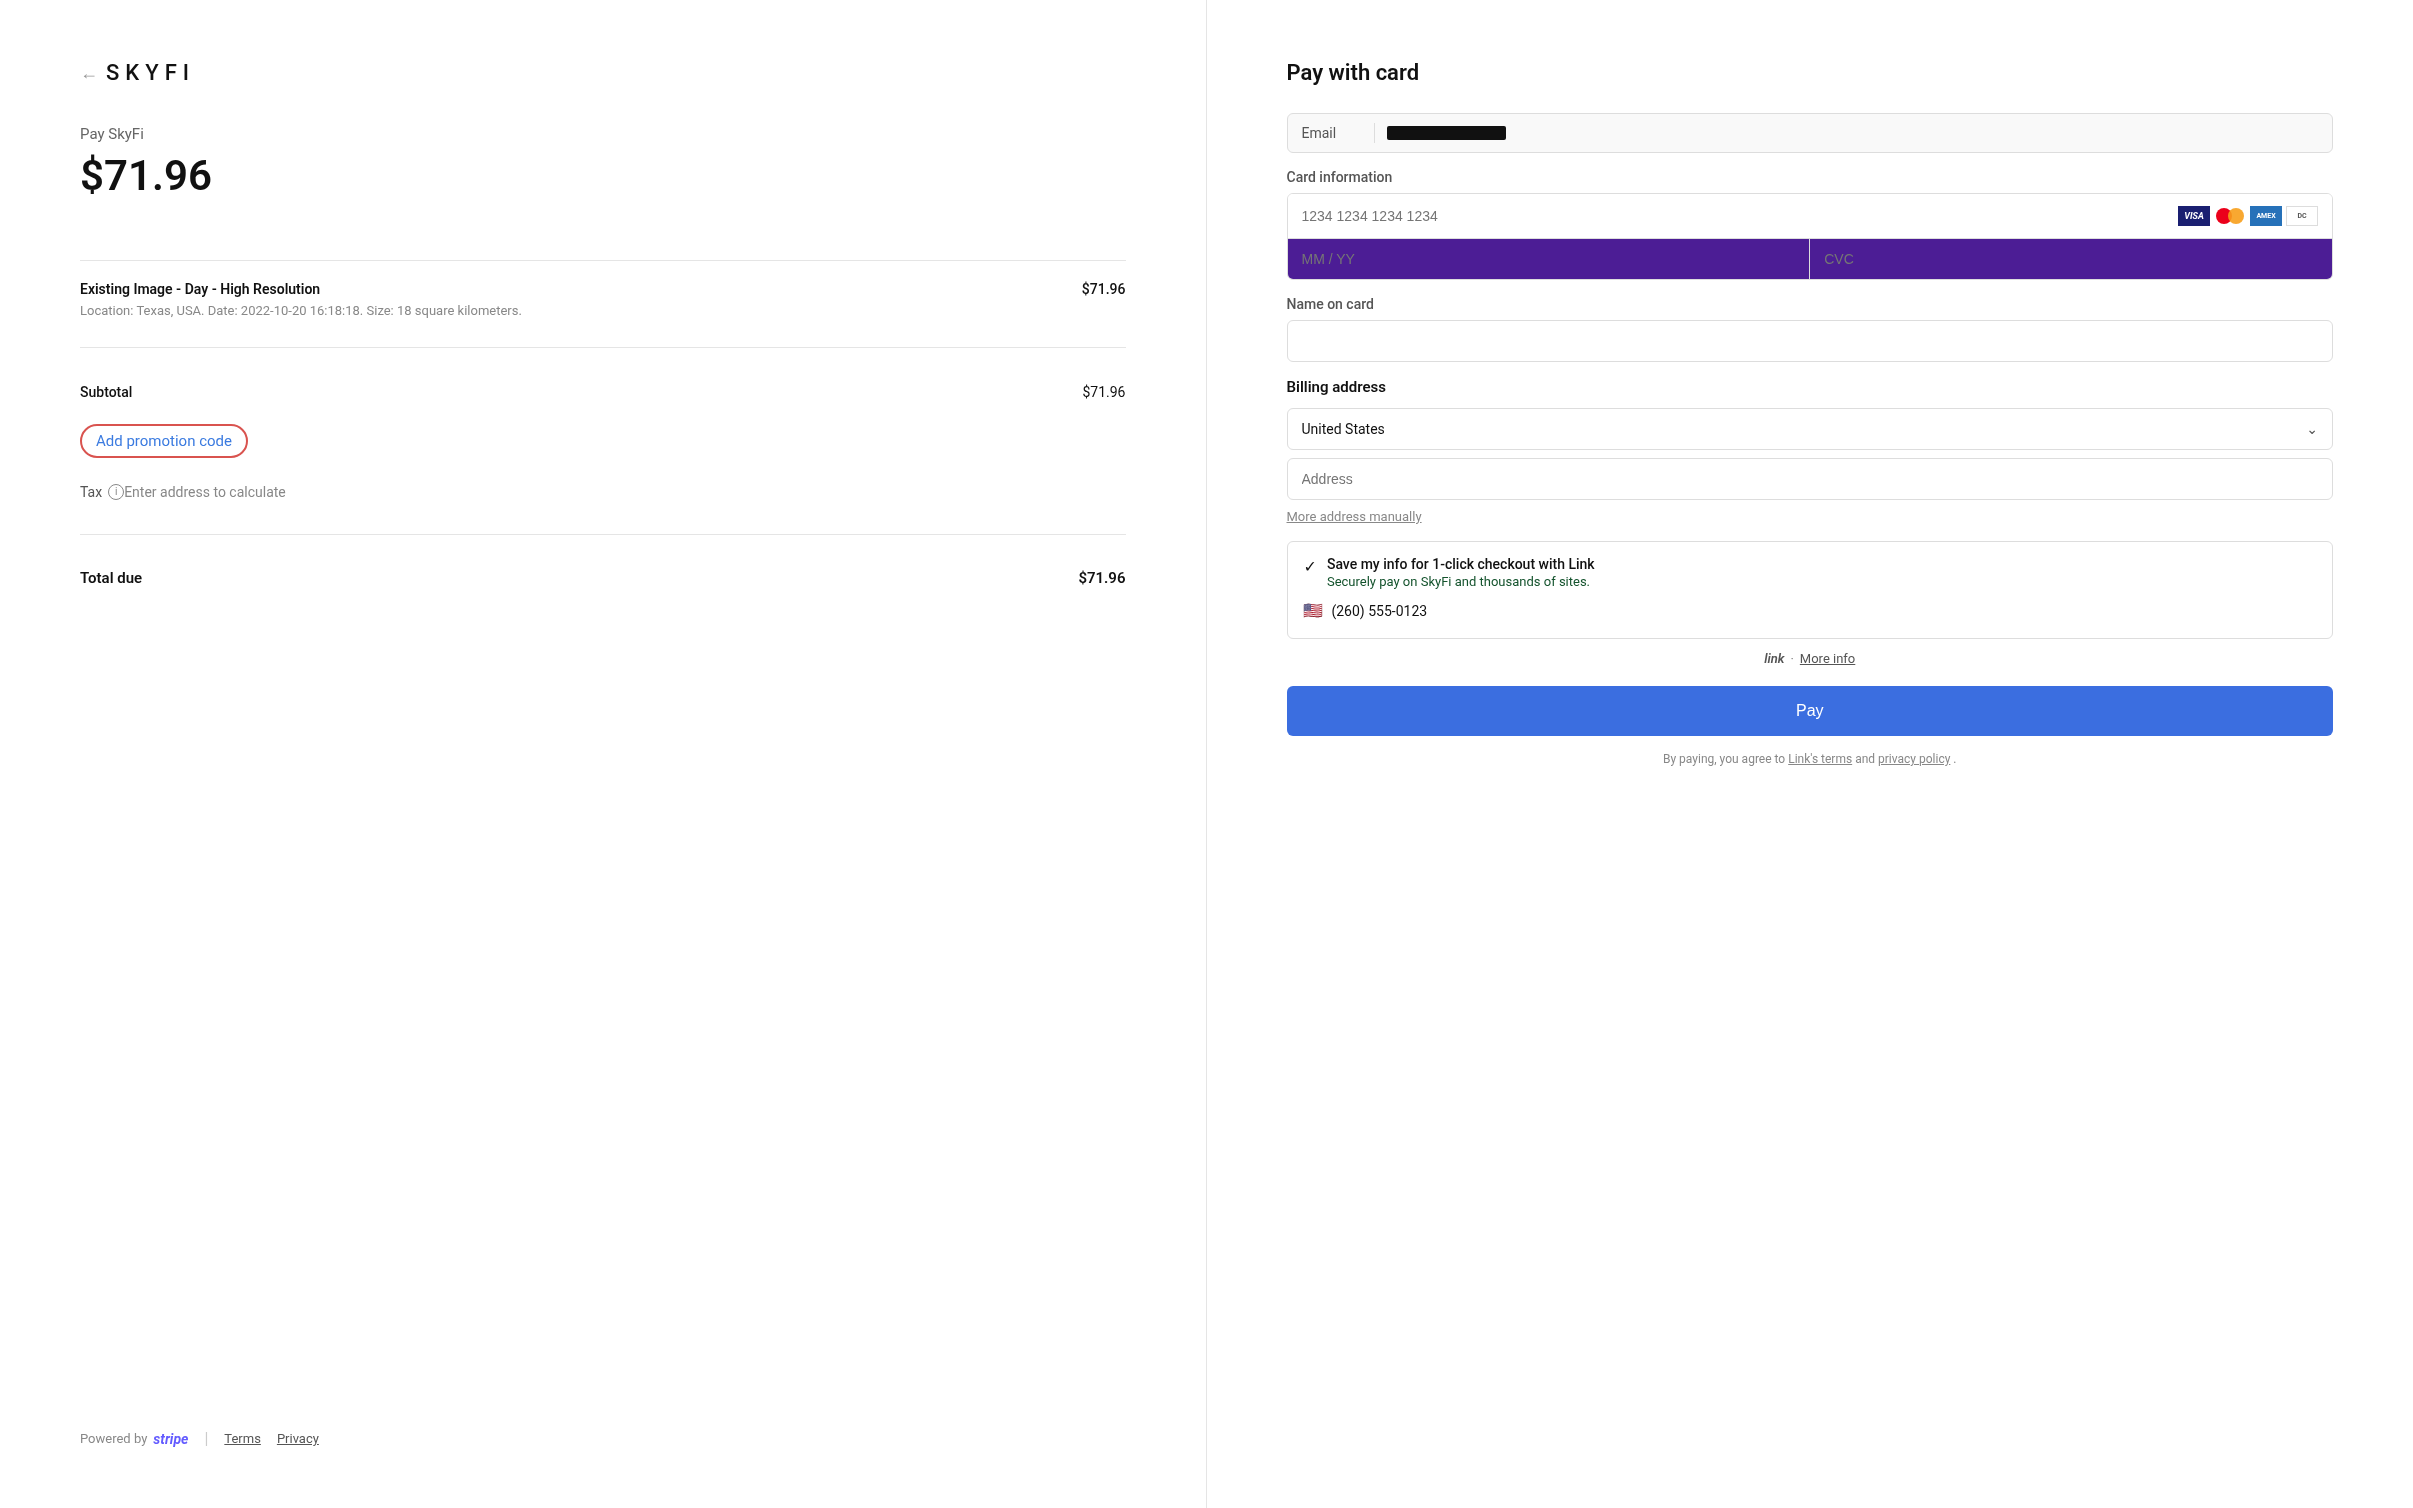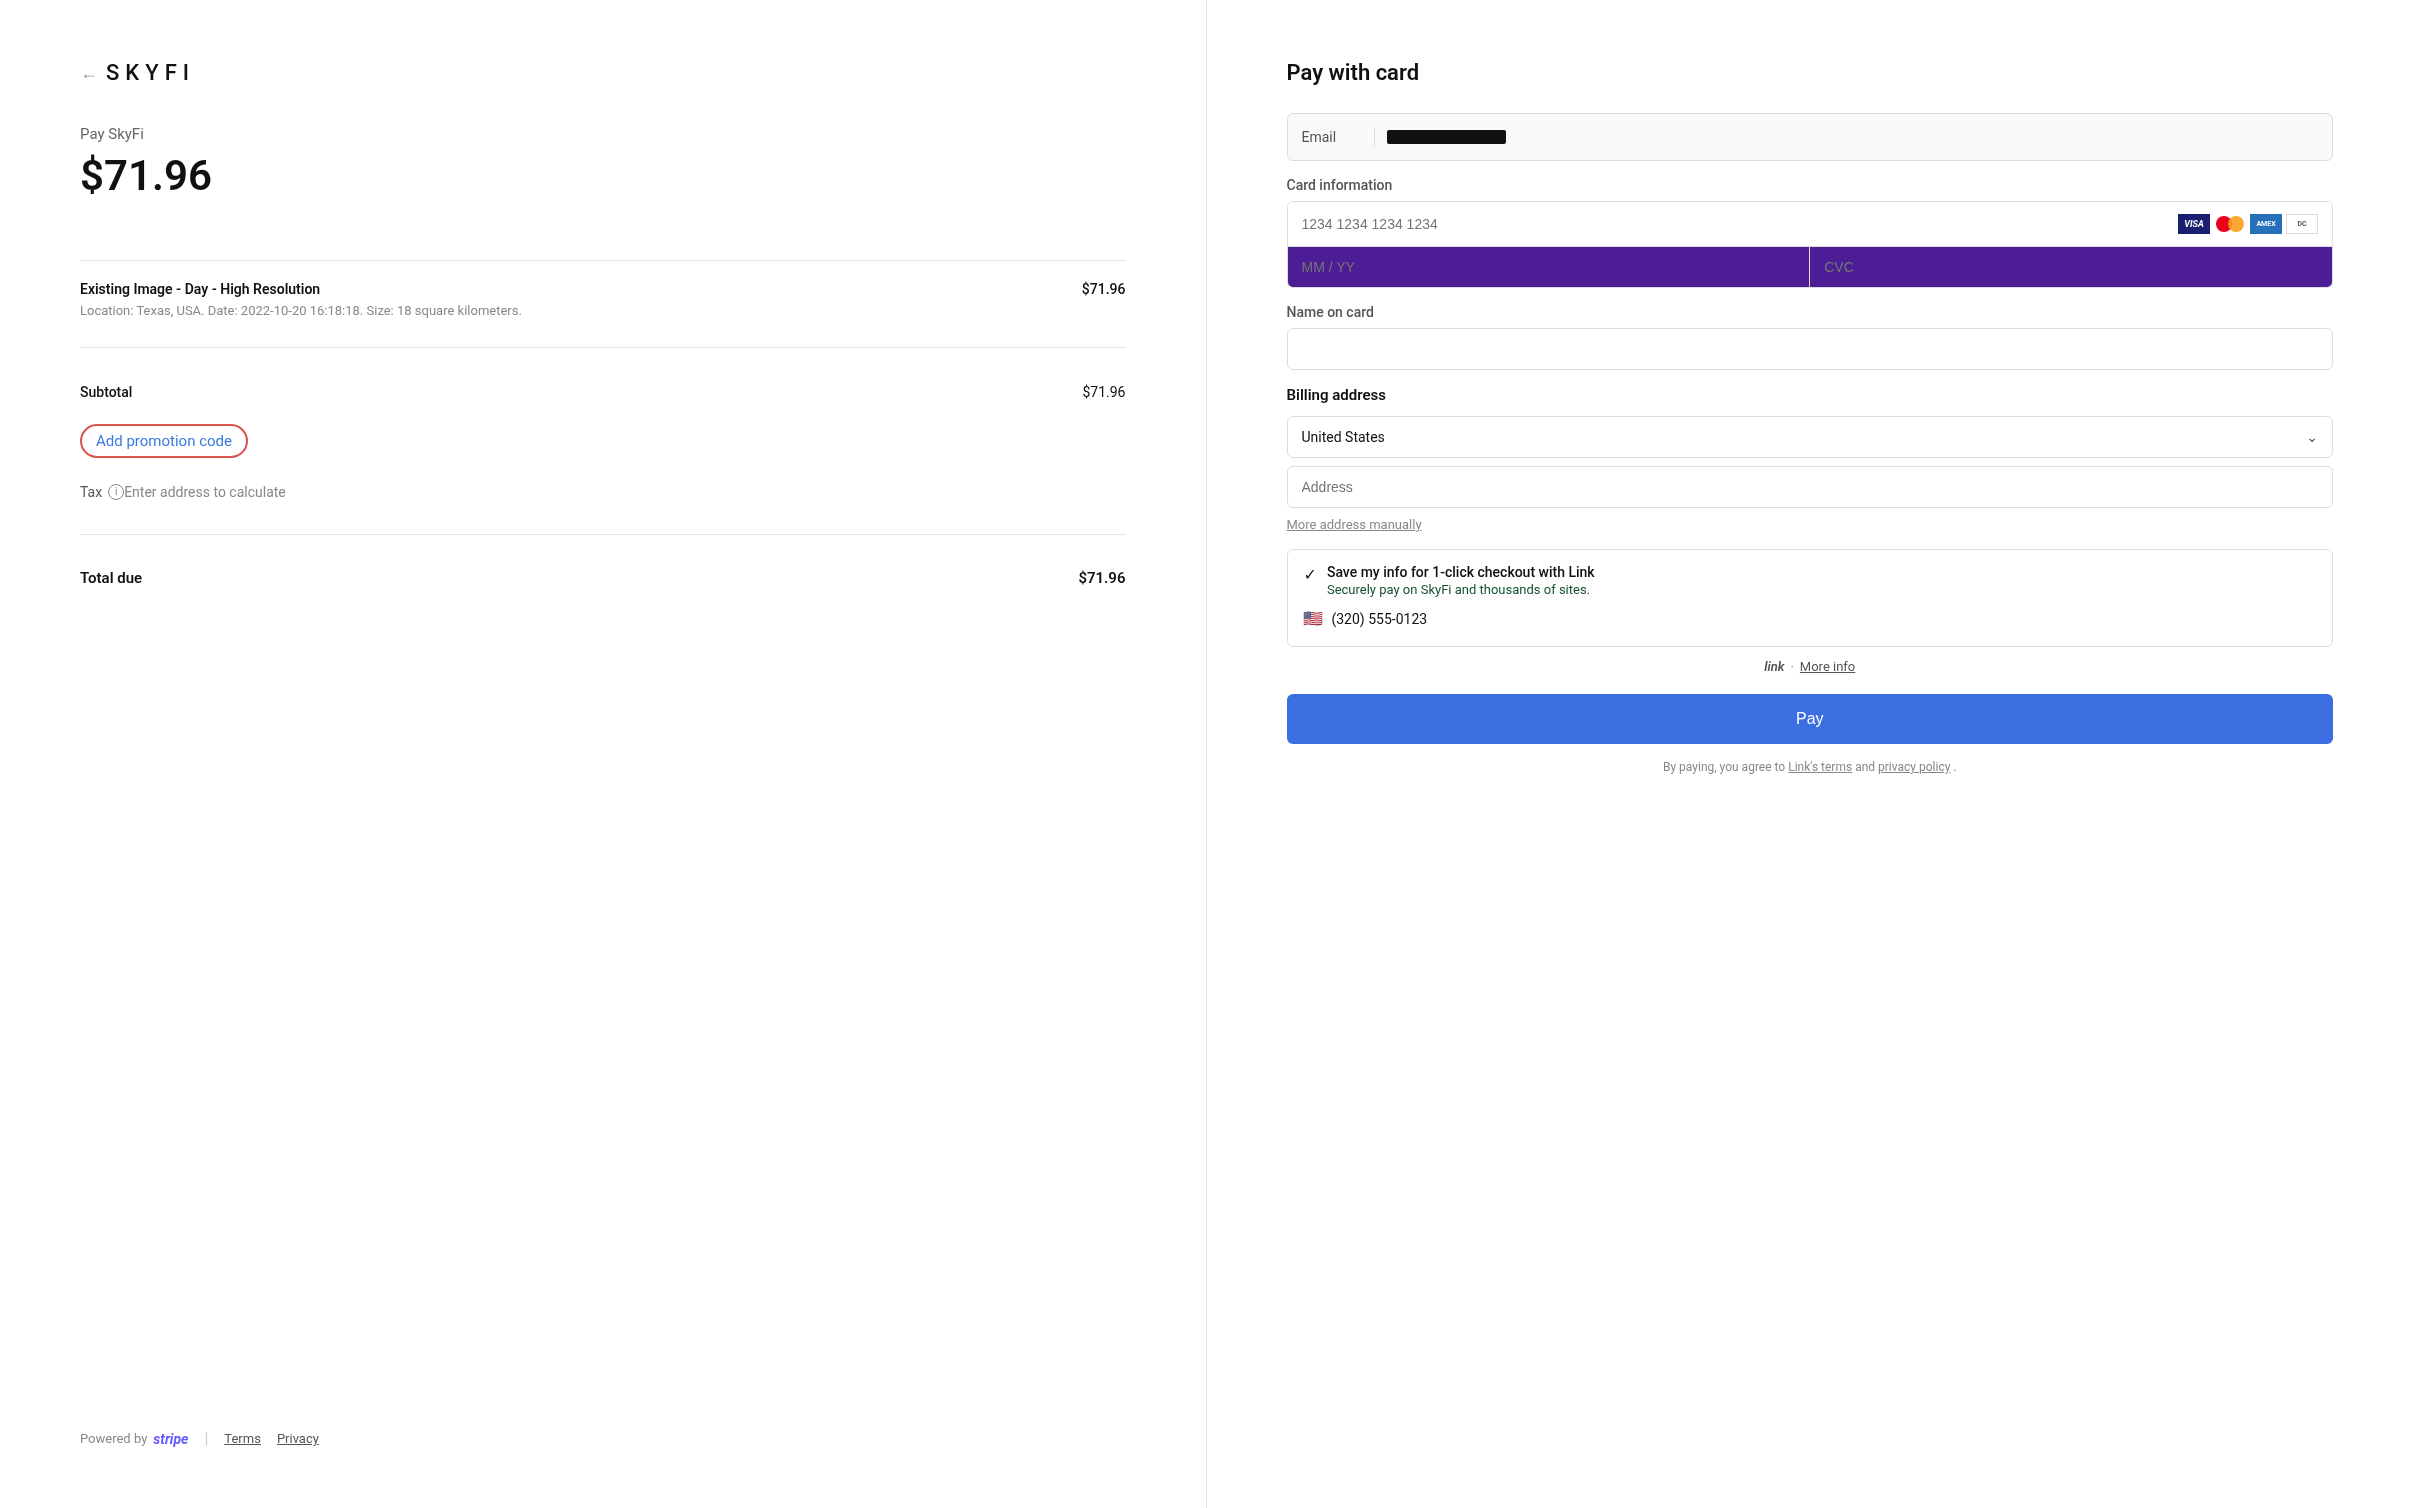--- a/index.html
+++ b/index.html
@@ -221,21 +221,21 @@
       margin-bottom: 16px;
     }
 
     .input-row {
       display: flex;
       align-items: center;
       border: 1px solid #ddd;
       border-radius: 6px;
       padding: 0 14px;
       background: #f9f9f9;
-      height: 48px;
+      height: 40px;
     }
 
     .input-label-inline {
       font-size: 14px;
       color: #555;
       min-width: 60px;
       flex-shrink: 0;
     }
 
     .input-sep {
@@ -627,21 +627,21 @@
   <div class="link-save-box">
     <div class="link-save-row">
       <span class="checkmark">✓</span>
       <div>
         <div class="link-save-text">Save my info for 1-click checkout with Link</div>
         <div class="link-save-desc">Securely pay on SkyFi and thousands of sites.</div>
       </div>
     </div>
     <div class="phone-row">
       <span class="flag-emoji">🇺🇸</span>
-      <span class="phone-number">(320) 555-0123</span>
+      <span class="phone-number">(260) 555-0123</span>
     </div>
   </div>
 
   
   <div class="link-footer-row">
     <span class="link-brand">link</span>
     <span class="link-dot">·</span>
     <a class="more-info-link">More info</a>
   </div>
 

